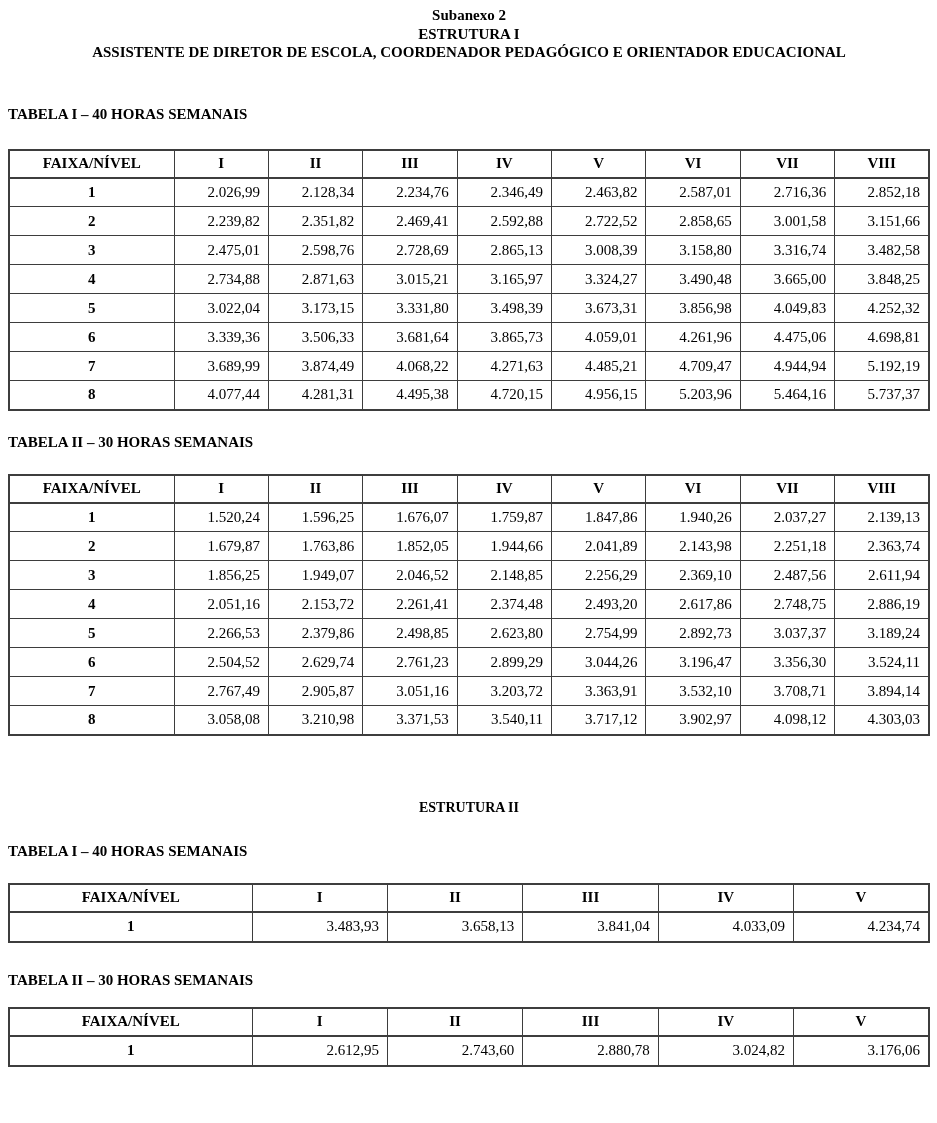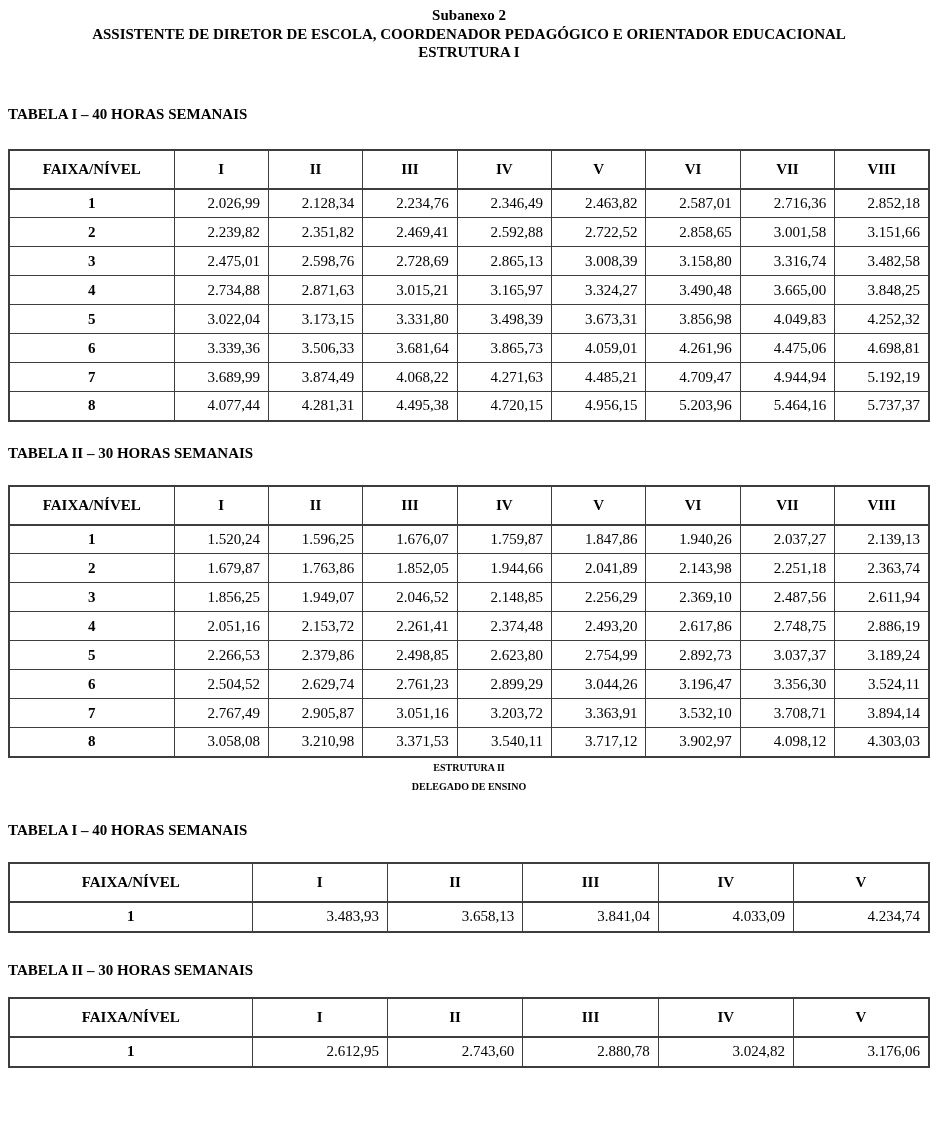--- a/index.html
+++ b/index.html
@@ -26,23 +26,24 @@
     font-weight: bold;
     font-size: 15px;
     line-height: 18px;
   }
   .cap-e1-t1 { margin-top: 43px; }
   .tbl-e1-t1 { margin-top: 26px; }
   .cap-e1-t2 { margin-top: 22px; }
   .tbl-e1-t2 { margin-top: 23px; }
 
   .estrutura2-header {
+    margin-top: 62px;
     text-align: center;
     font-weight: bold;
-    font-size: 10px;
+    font-size: 14px;
     line-height: 19px;
   }
   .cap-e2-t1 { margin-top: 25px; }
   .tbl-e2-t1 { margin-top: 23px; }
   .cap-e2-t2 { margin-top: 28px; }
   .tbl-e2-t2 { margin-top: 18px; }
 
   table.salary {
     width: 922px;
     border-collapse: collapse;
@@ -50,21 +51,21 @@
     border: 2px solid #3d3d3d;
   }
   table.salary th, table.salary td {
     border: 1px solid #3d3d3d;
     overflow: hidden;
     white-space: nowrap;
   }
   table.salary thead th {
     font-weight: bold;
     font-size: 15px;
-    height: 39px;
+    height: 28px;
     text-align: center;
     vertical-align: middle;
     border-bottom-width: 2px;
   }
   table.salary tbody tr { height: 29px; }
   table.t5 tbody tr { height: 30px; }
   table.salary tbody th.faixa {
     font-weight: bold;
     font-size: 15px;
     text-align: center;
@@ -80,22 +81,22 @@
   table.t8 .col-first { width: 165px; }
   table.t5 .col-first { width: 243px; }
 </style>
 </head>
 <body>
 
 <div class="page">
 
   <div class="doc-header">
     <div class="h-line">Subanexo 2</div>
+    <div class="h-line">ESTRUTURA I</div>
     <div class="h-line h-cargos">ASSISTENTE DE DIRETOR DE ESCOLA, COORDENADOR PEDAGÓGICO E ORIENTADOR EDUCACIONAL</div>
-    <div class="h-line">ESTRUTURA I</div>
   </div>
 
   <div class="tbl-caption cap-e1-t1">TABELA I – 40 HORAS SEMANAIS</div>
   <table class="salary t8 tbl-e1-t1">
       <colgroup>
         <col class="col-first">
         <col>
         <col>
         <col>
         <col>
@@ -322,21 +323,20 @@
           <td>3.717,12</td>
           <td>3.902,97</td>
           <td>4.098,12</td>
           <td>4.303,03</td>
         </tr>
       </tbody>
     </table>
 
   <div class="estrutura2-header">
     <div>ESTRUTURA II</div>
-    <div>DELEGADO DE ENSINO</div>
   </div>
 
   <div class="tbl-caption cap-e2-t1">TABELA I – 40 HORAS SEMANAIS</div>
   <table class="salary t5 tbl-e2-t1">
       <colgroup>
         <col class="col-first">
         <col>
         <col>
         <col>
         <col>

